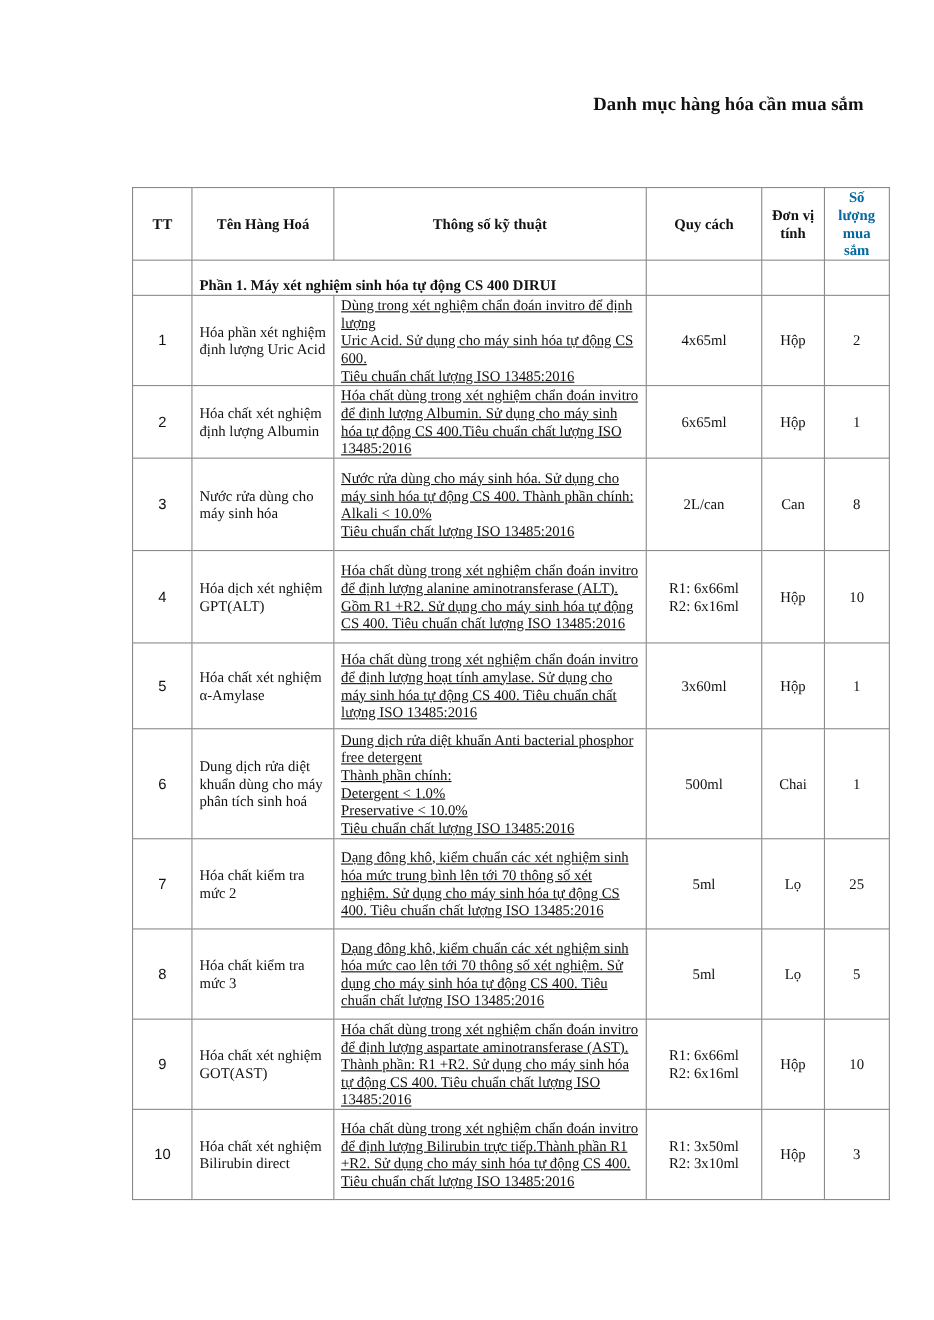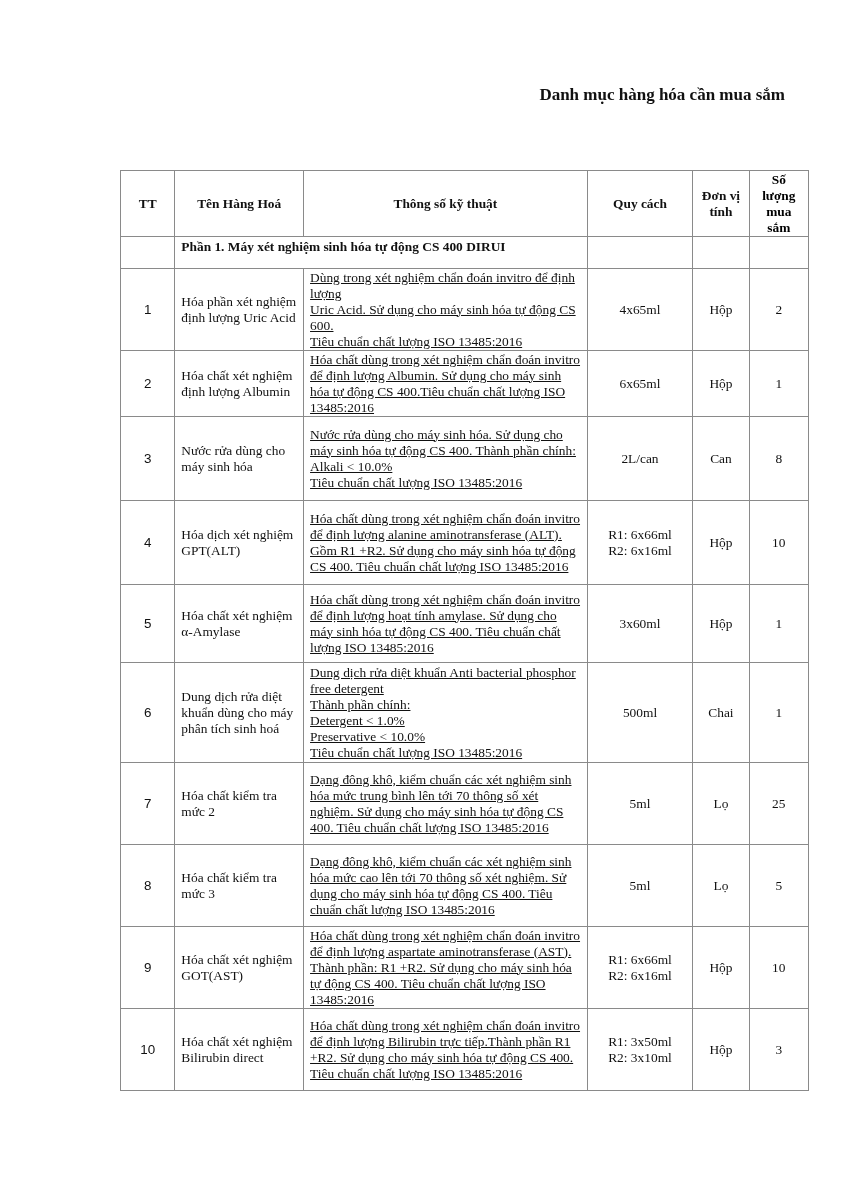--- a/index.html
+++ b/index.html
@@ -7,21 +7,21 @@
   .title-block { position: absolute; left: 120px; top: 85px; width: 665px; text-align: right; }
   .title { font-weight: bold; font-size: 17px; line-height: 20px; }
   .subtitle { font-style: italic; font-size: 16.5px; line-height: 21px; padding: 0 4px; }
   table.list { position: absolute; left: 120px; top: 170px; border-collapse: collapse; table-layout: fixed; width: 689px; }
   table.list td, table.list th { border: 1px solid #8a8a8a; padding: 0 6px; font-size: 13.4px; line-height: 16px; vertical-align: middle; }
   th { font-weight: bold; text-align: center; }
   .c-tt { width: 54px; } .c-name { width: 128px; } .c-spec { width: 282px; } .c-pack { width: 105px; } .c-unit { width: 56px; } .c-qty { width: 59px; }
   .hdr-row { height: 66px; }
   th.red { color: #d8262a; font-size: 12.5px; line-height: 14px; padding: 0 2px; }
   .section-row { height: 32px; }
-  .section-row td.sec { font-weight: bold; vertical-align: top; padding-top: 2px; font-size: 13.4px; }
+  .section-row td.sec { font-weight: bold; vertical-align: top; padding-top: 15px; font-size: 13.4px; }
   td.num { text-align: center; font-family: "Liberation Sans", sans-serif; font-size: 12.5px; }
   td.name { padding-left: 8px; }
   td.spec { padding-left: 6px; vertical-align: top; }
   td.center { text-align: center; }
   .spec-line { display: block; text-decoration: underline; }
   .pack-line { display: block; }
 </style>
 </head>
 <body>
 
@@ -38,21 +38,21 @@
       <col class="c-unit">
       <col class="c-qty">
   </colgroup>
   <thead>
     <tr class="hdr-row">
       <th>TT</th>
       <th>Tên Hàng Hoá</th>
       <th>Thông số kỹ thuật</th>
       <th>Quy cách</th>
       <th>Đơn vị tính</th>
-      <th class="red" style="color: #000000;">Số lượng mua sắm</th>
+      <th class="red" style="color: #0369a1;">Số lượng mua sắm</th>
     </tr>
   </thead>
   <tbody id="tbody">
     <tr class="section-row">
       <td></td>
       <td class="sec" colspan="2">Phần 1.  Máy xét nghiệm sinh hóa tự động CS 400 DIRUI</td>
       <td></td>
       <td></td>
       <td></td>
     </tr>

